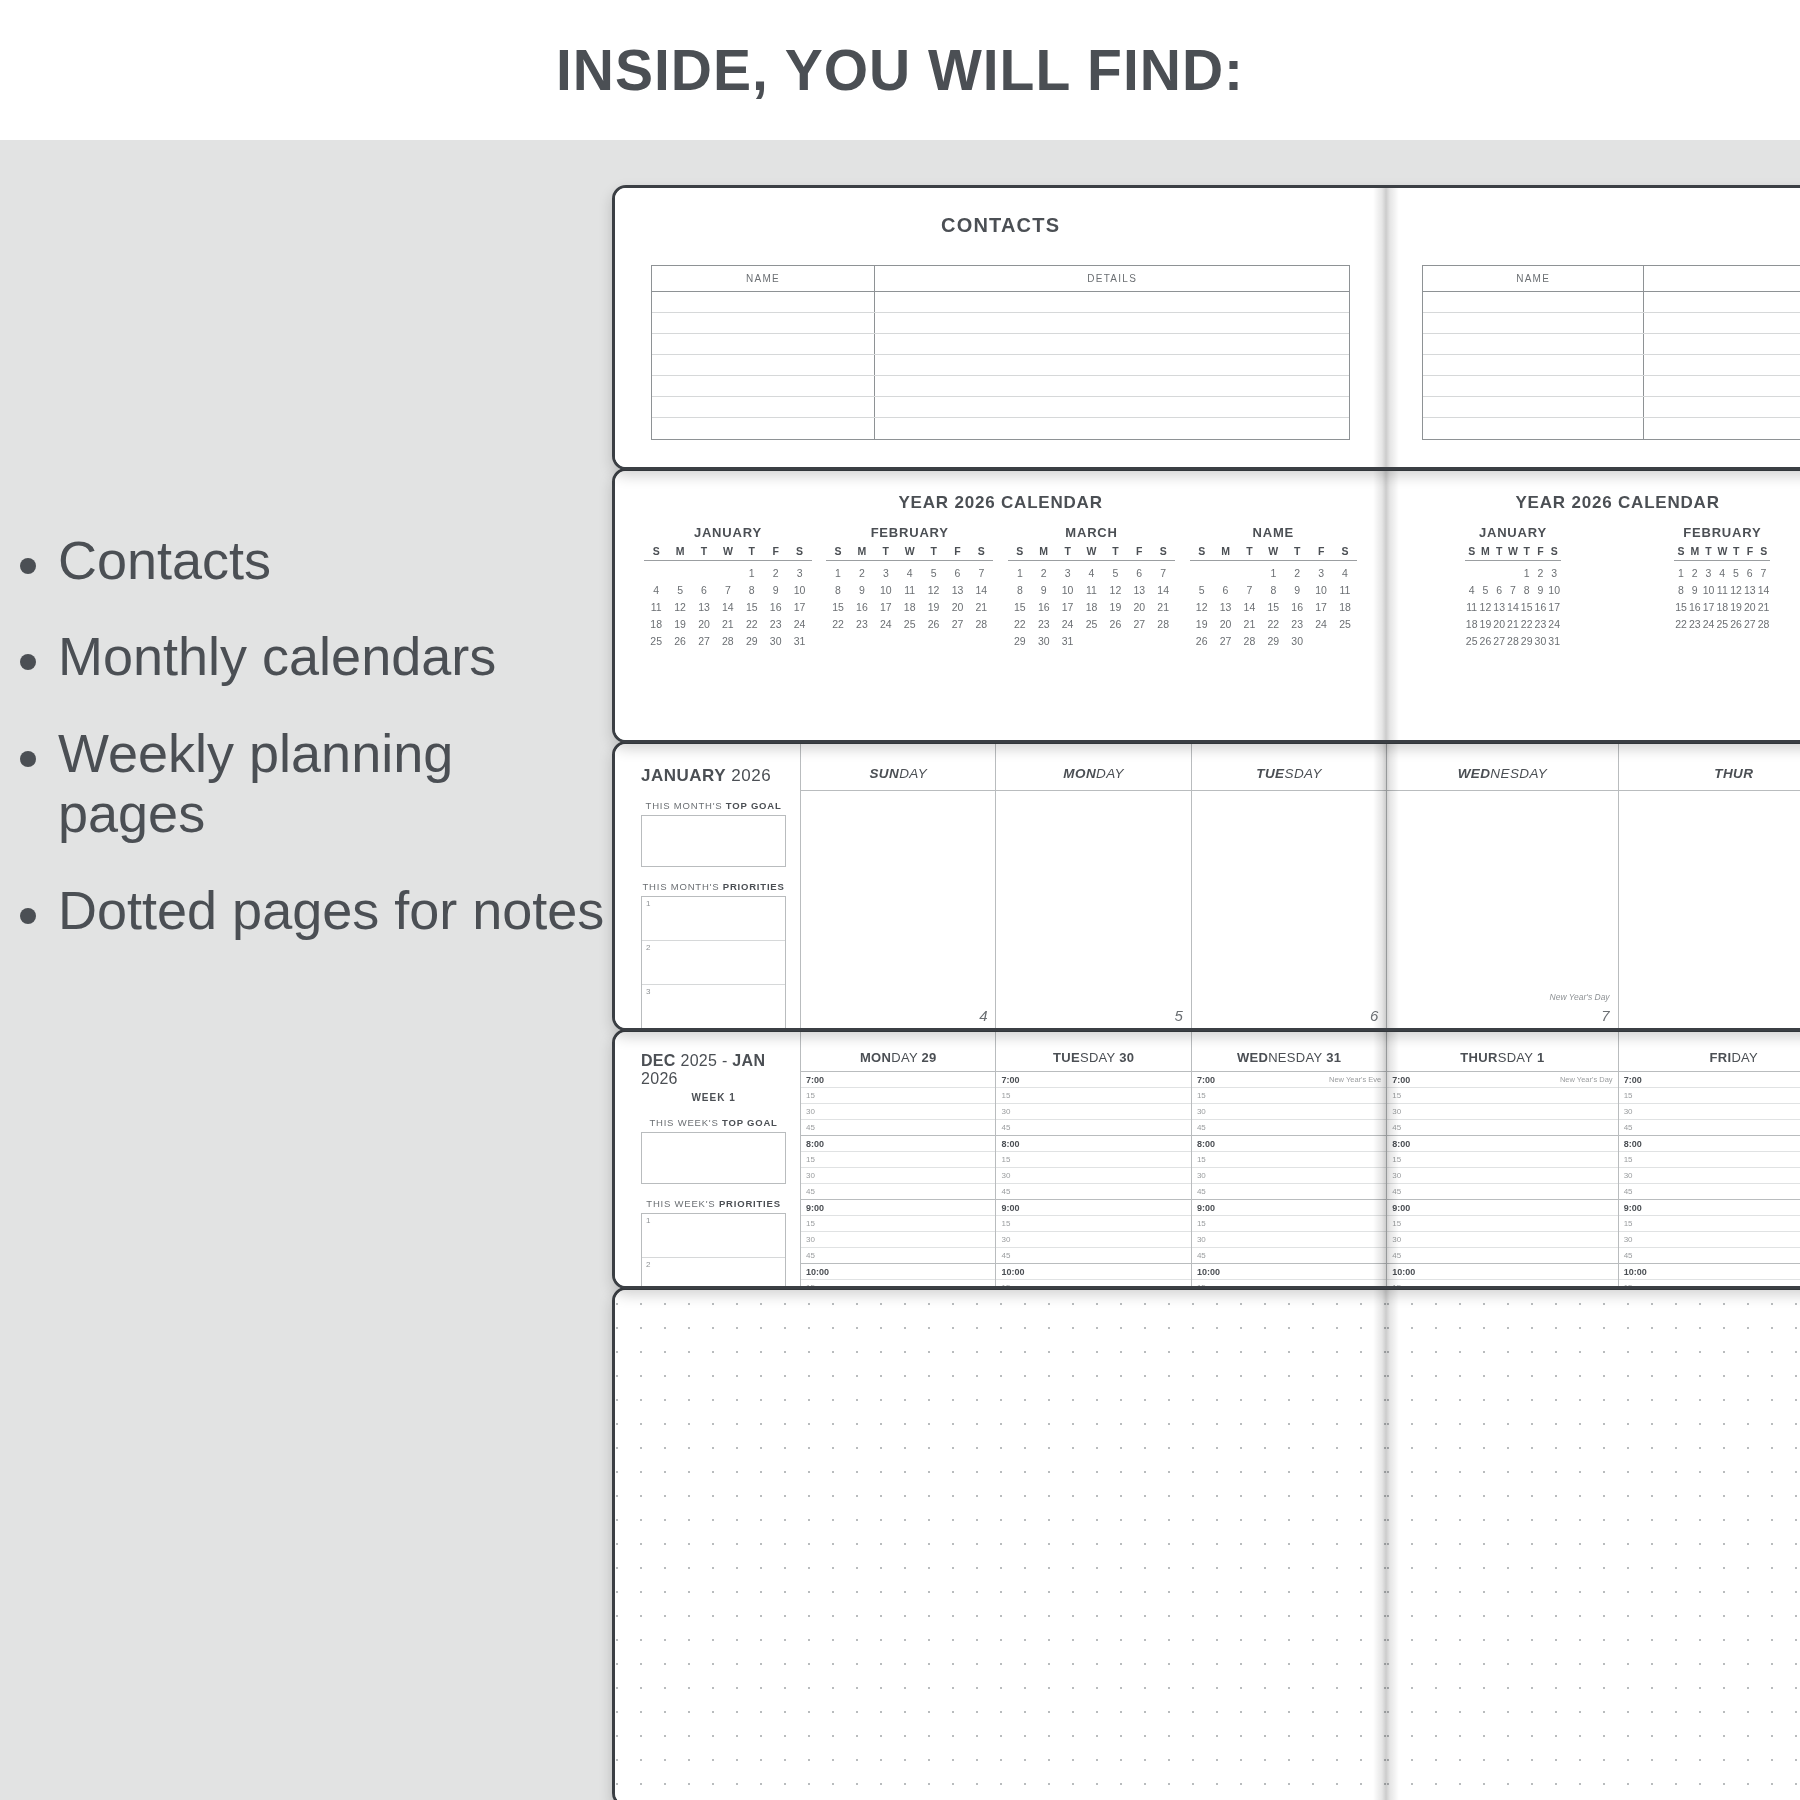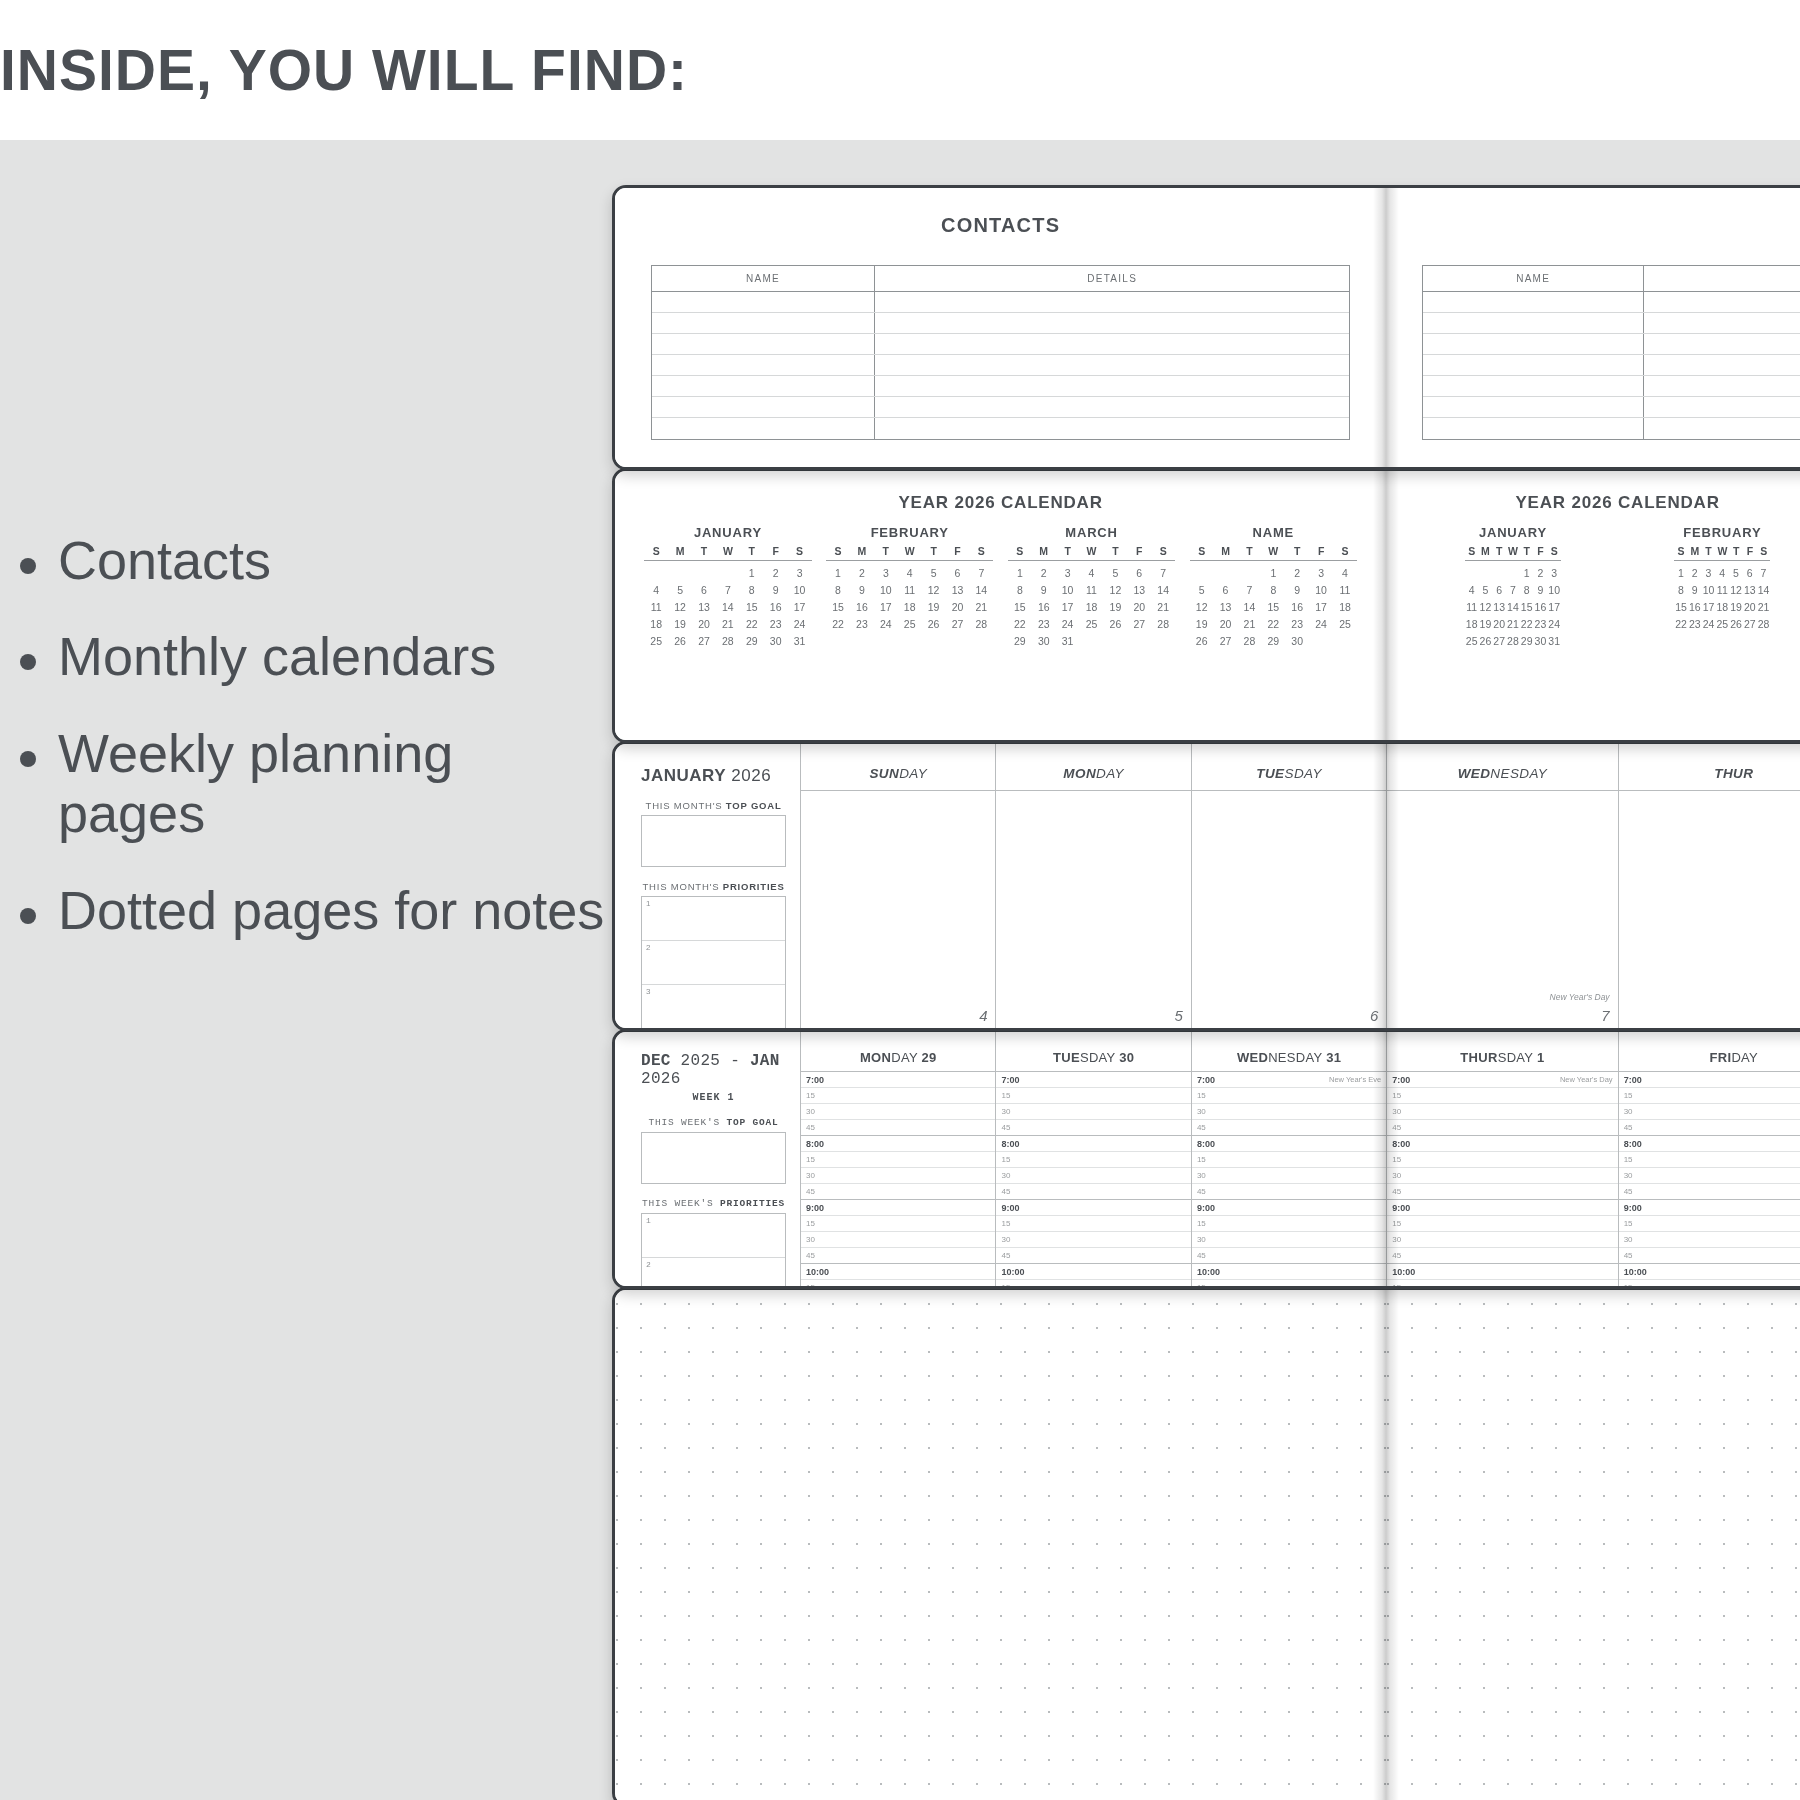--- a/index.html
+++ b/index.html
@@ -7,21 +7,21 @@
   body {
     width:1800px; height:1800px;
     font-family:"Liberation Sans", sans-serif;
     background:#ffffff;
     overflow:hidden;
     position:relative;
   }
   
   #headline {
     position:absolute; top:0; left:0; width:1800px; height:140px;
-    display:flex; align-items:center; justify-content:flex-start;
+    display:flex; align-items:center; justify-content:center;
     background:#ffffff;
     z-index:40;
   }
   #headline .txt {
     font-size:57px; font-weight:bold; letter-spacing:1px;
     color:#4b4f54;
   }
   
   #greypanel {
     position:absolute; top:140px; left:0; width:1800px; height:1660px;
@@ -146,21 +146,21 @@
   }
   .m-col .daynum {
     position:absolute; right:8px; bottom:4px; font-size:15px; color:#6b6f73;
   }
   .m-col .holiday {
     position:absolute; right:8px; bottom:26px; font-size:8.5px; color:#8e9295;
   }
 
   
   .weekly-wrap { display:flex; height:100%; }
-  .weekly-side { width:24%; padding:20px 14px 8px 26px;font-family:Liberation Mono, monospace; }
+  .weekly-side { width:24%; padding:20px 14px 8px 26px; }
   .w-title { font-size:16px; font-weight:bold; color:#4b4f54; letter-spacing:0.3px; }
   .w-title span.lite { font-weight:400; }
   .w-week { text-align:center; font-size:10px; font-weight:bold; color:#4b4f54; letter-spacing:1px; margin-top:4px; }
   .weekly-cols { flex:1; display:flex; }
   .w-col { flex:1; border-left:1px solid #b9bcbe; }
   .w-colhead {
     text-align:center; font-size:13px; color:#4b4f54; padding:18px 0 6px 0; letter-spacing:0.3px;
   }
   .w-colhead b { font-weight:bold; }
   .w-slot {

